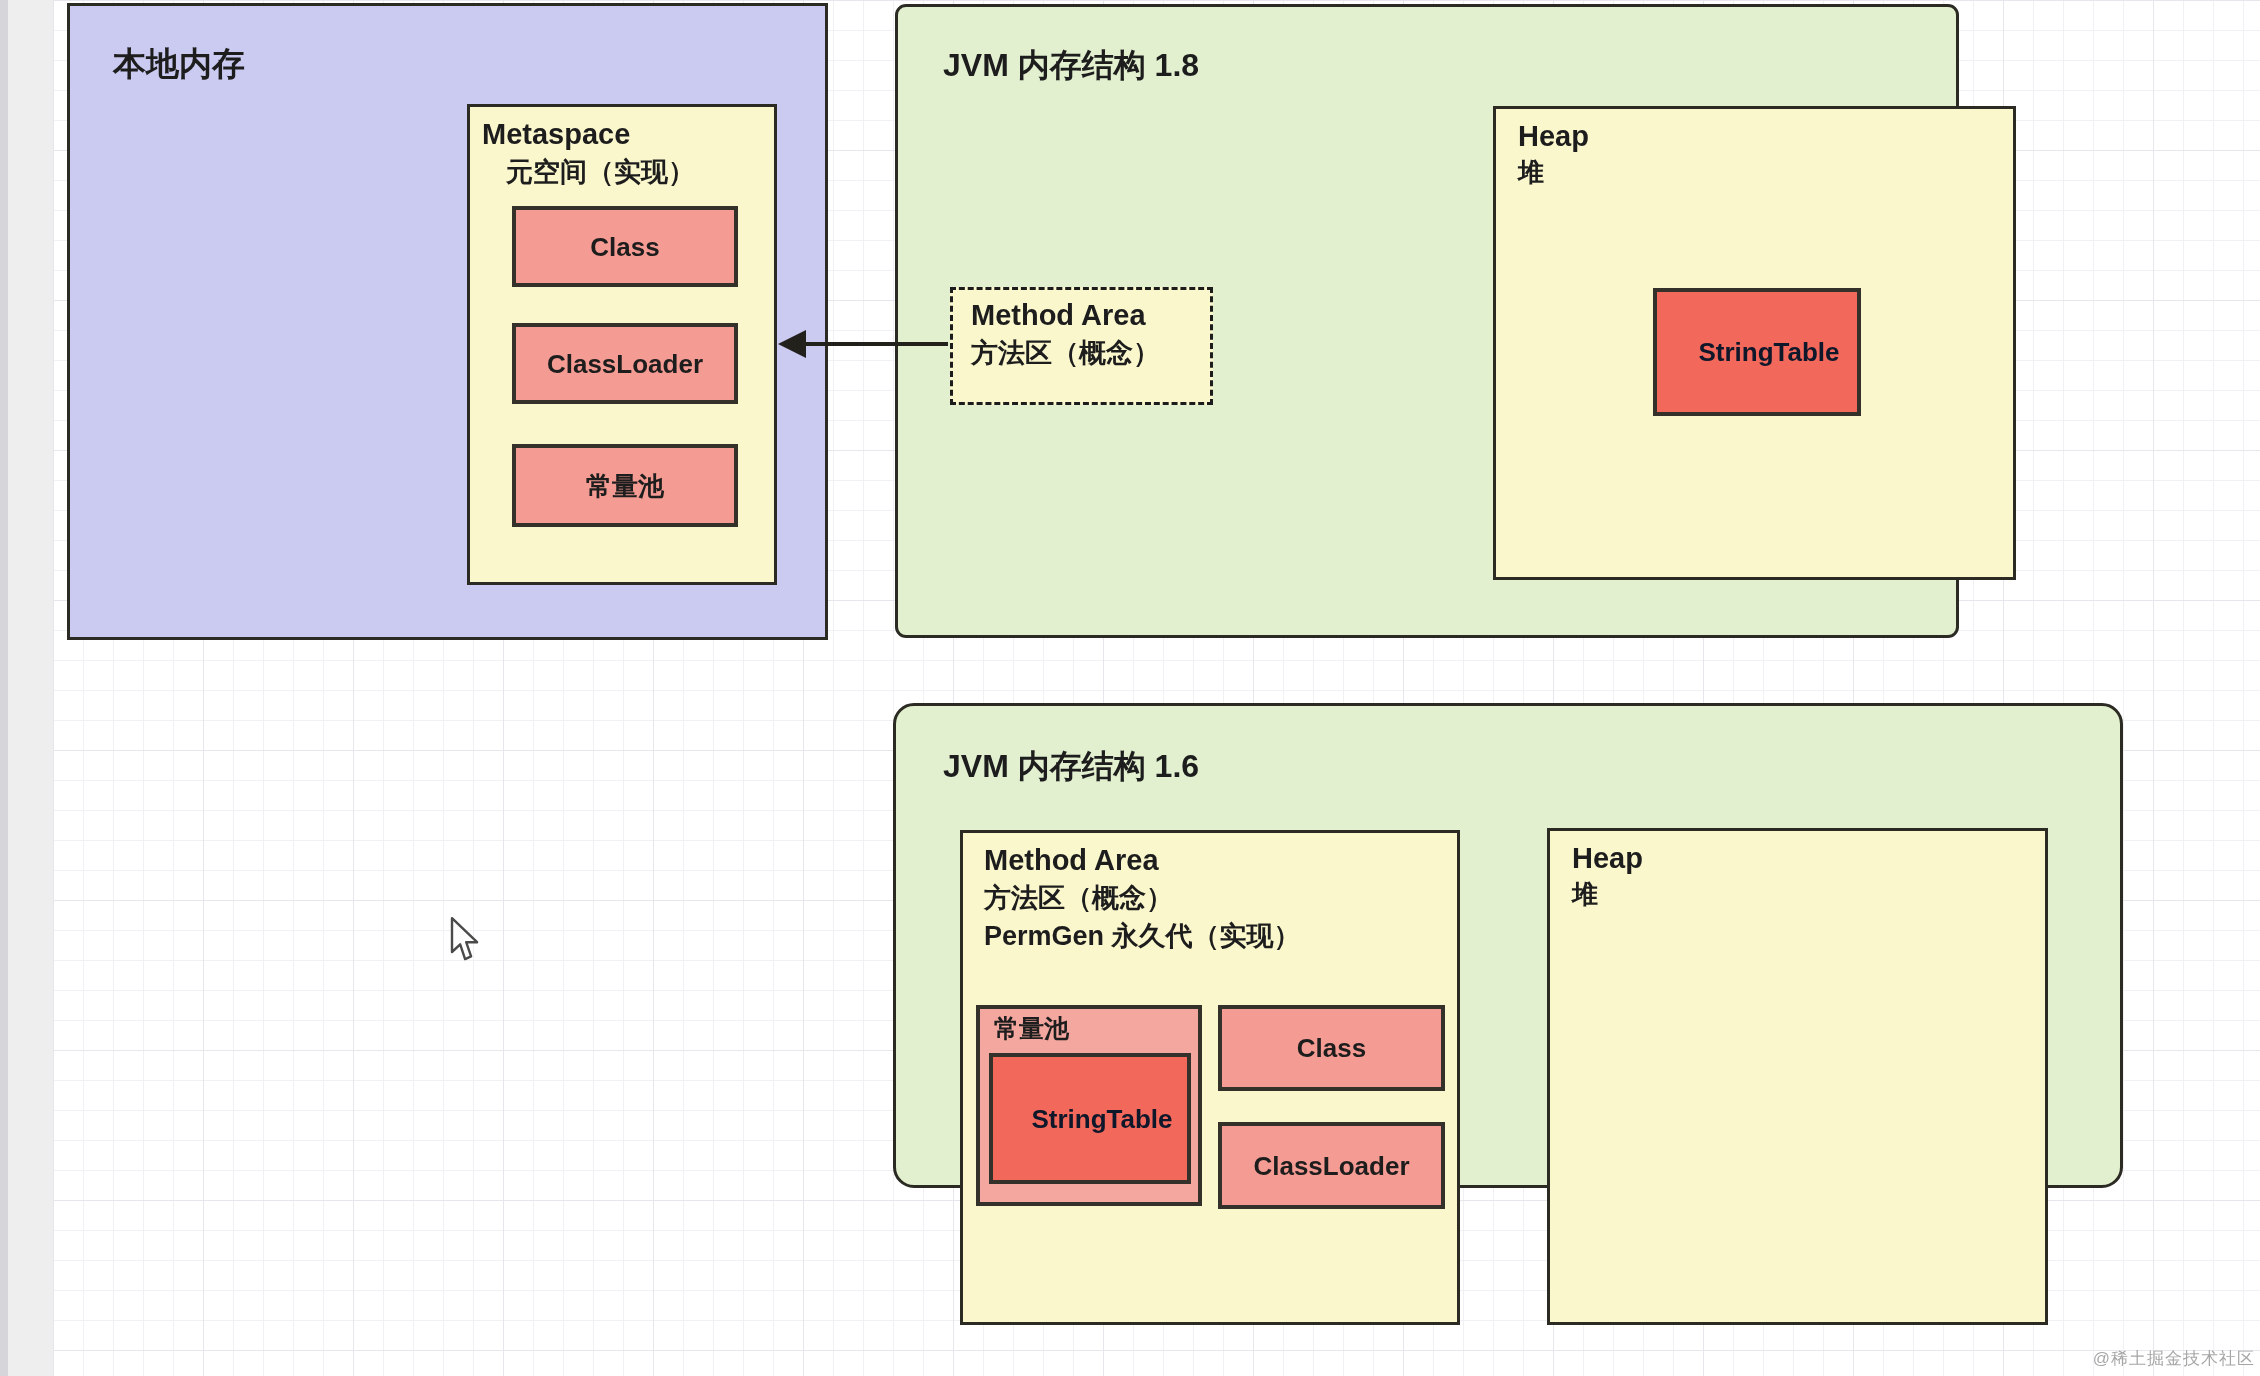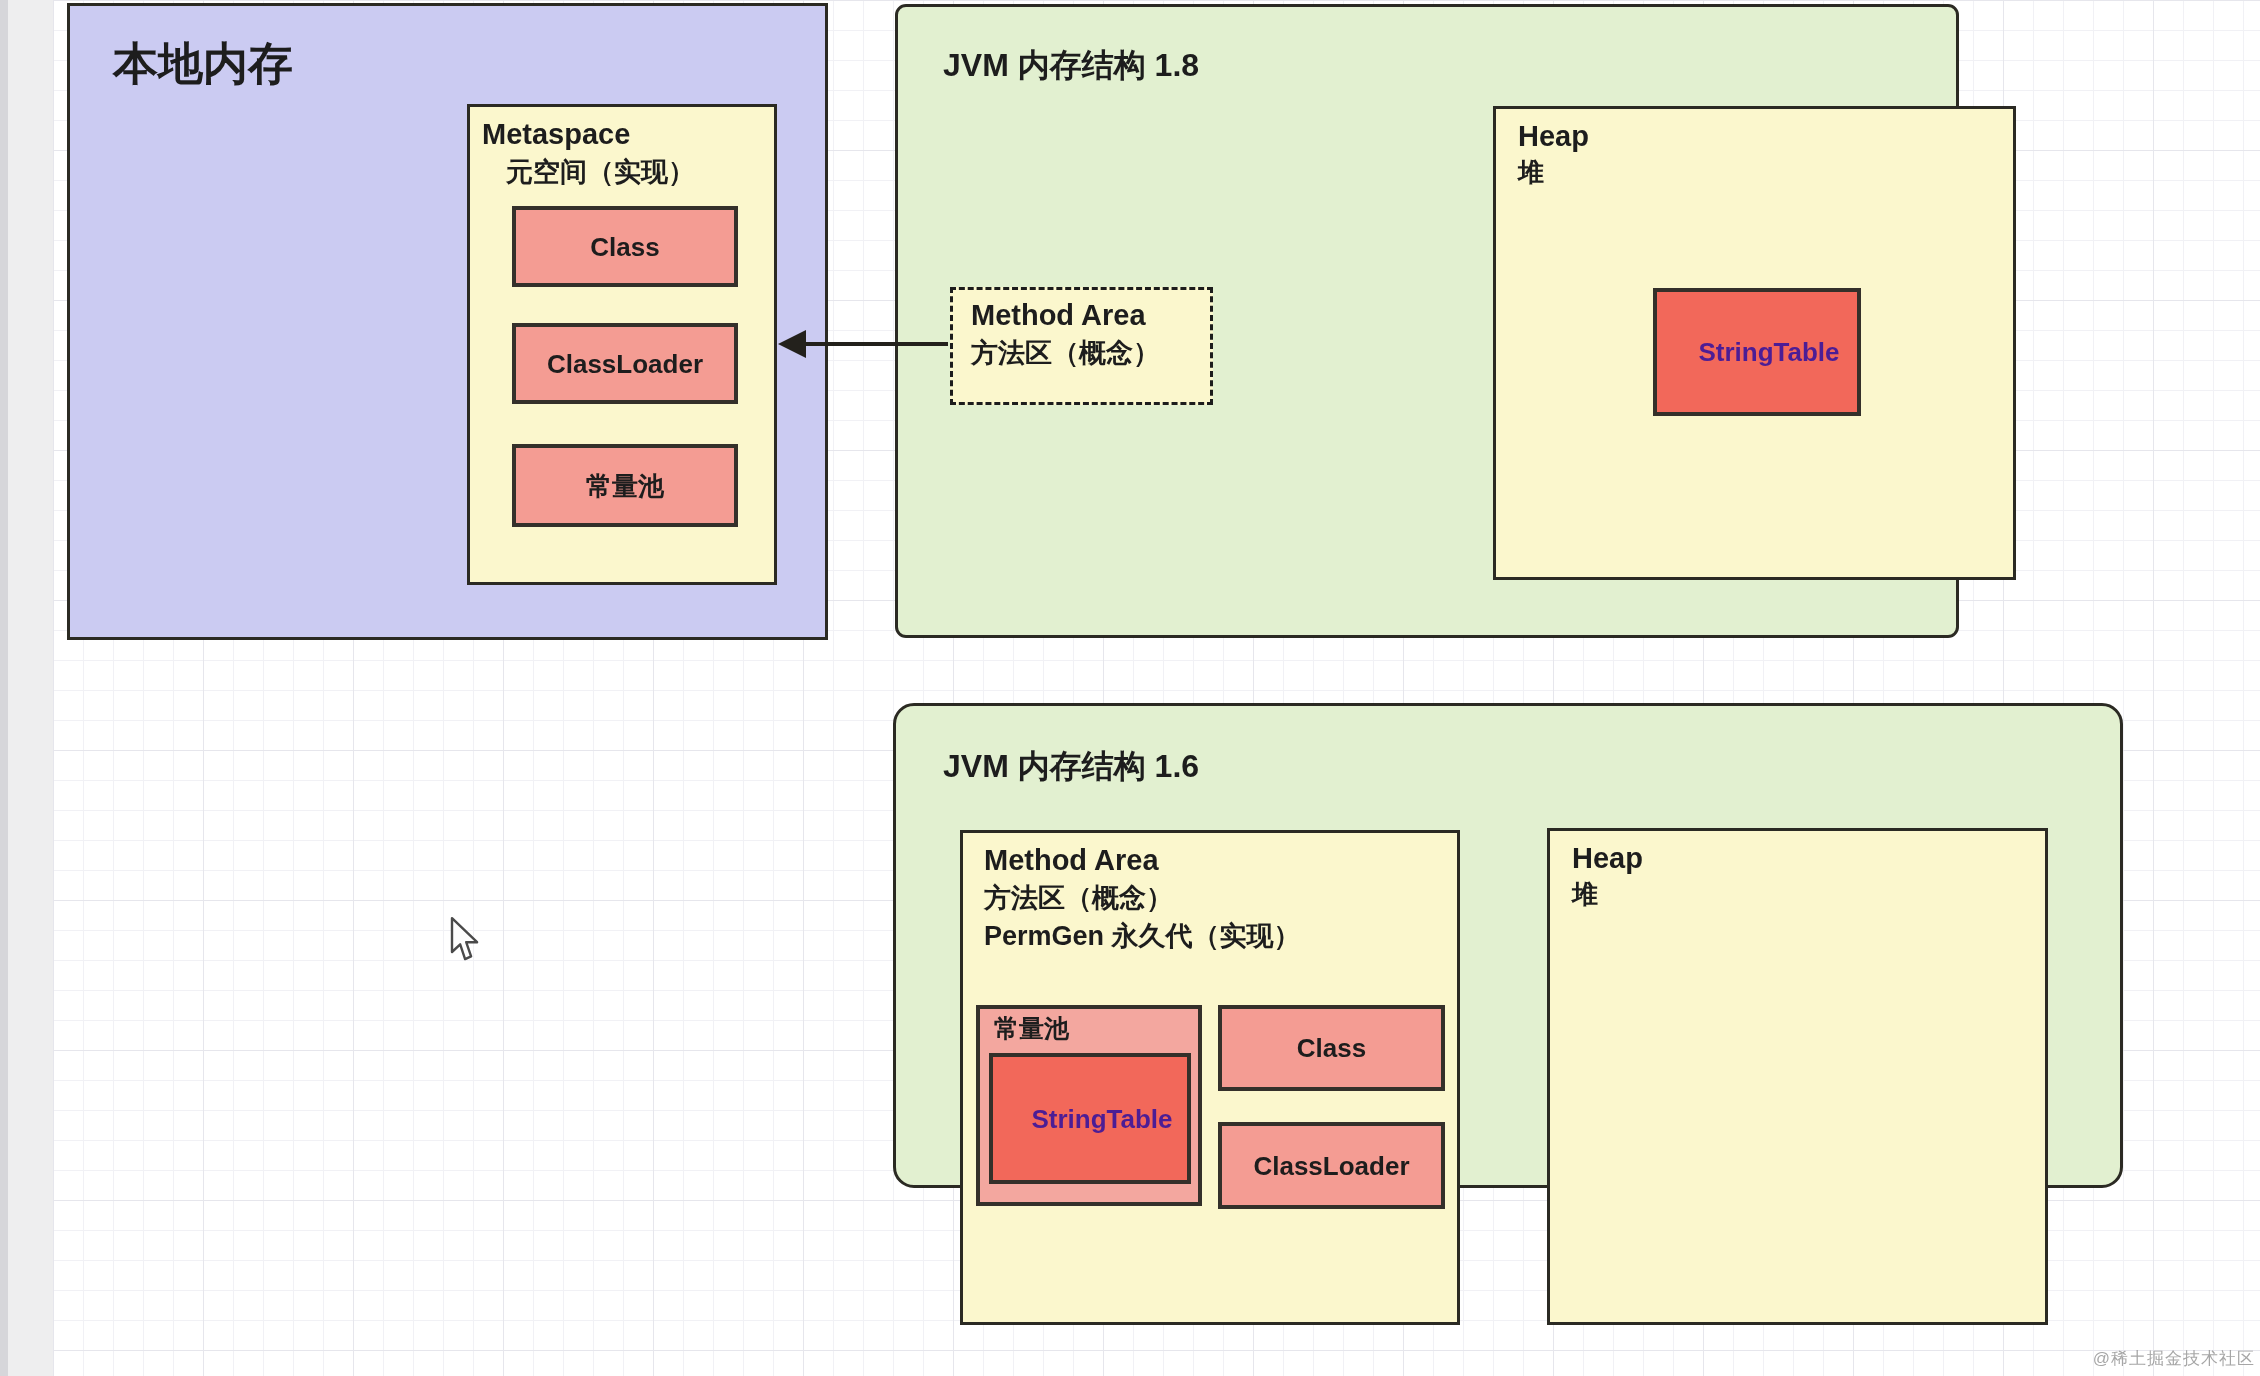--- a/index.html
+++ b/index.html
@@ -24,26 +24,26 @@
   .box{position:absolute;box-sizing:border-box;}
   .bordered{border:3px solid #2b2a23;}
   .bordered-thick{border:4px solid #34302a;}
   .purple{background:#cbcbf2;}
   .yellow{background:#fbf7cd;}
   .green{background:#e2f0d0;}
   .salmon{background:#f49c93;}
   .salmon-light{background:#f3a79f;}
   .red{background:#f2685a;}
   .dashed{border:3px dashed #1c1c1c;background:#fbf7cd;}
-  .title-lg{font-size:45px;line-height:36px;}
+  .title-lg{font-size:33px;line-height:36px;}
   .title-md{font-size:29px;line-height:34px;}
   .label-md{font-size:27px;line-height:34px;}
   .label-sm{font-size:26px;line-height:30px;}
   .center-label{display:flex;align-items:center;justify-content:center;text-align:center;}
-  .red-text{color:#4c1d95;padding-left:24px;}
+  .red-text{color:#0f172a;padding-left:24px;}
   .abs{position:absolute;}
   .arrow-line{position:absolute;left:801px;top:342px;width:147px;height:4px;background:#23211c;}
   .arrow-head{
     position:absolute;left:778px;top:330px;width:0;height:0;
     border-top:14px solid transparent;border-bottom:14px solid transparent;
     border-right:28px solid #23211c;
   }
   .watermark{
     position:absolute;right:5px;bottom:6px;font-size:17px;font-weight:normal;
     color:rgba(150,150,150,0.85);letter-spacing:1px;

